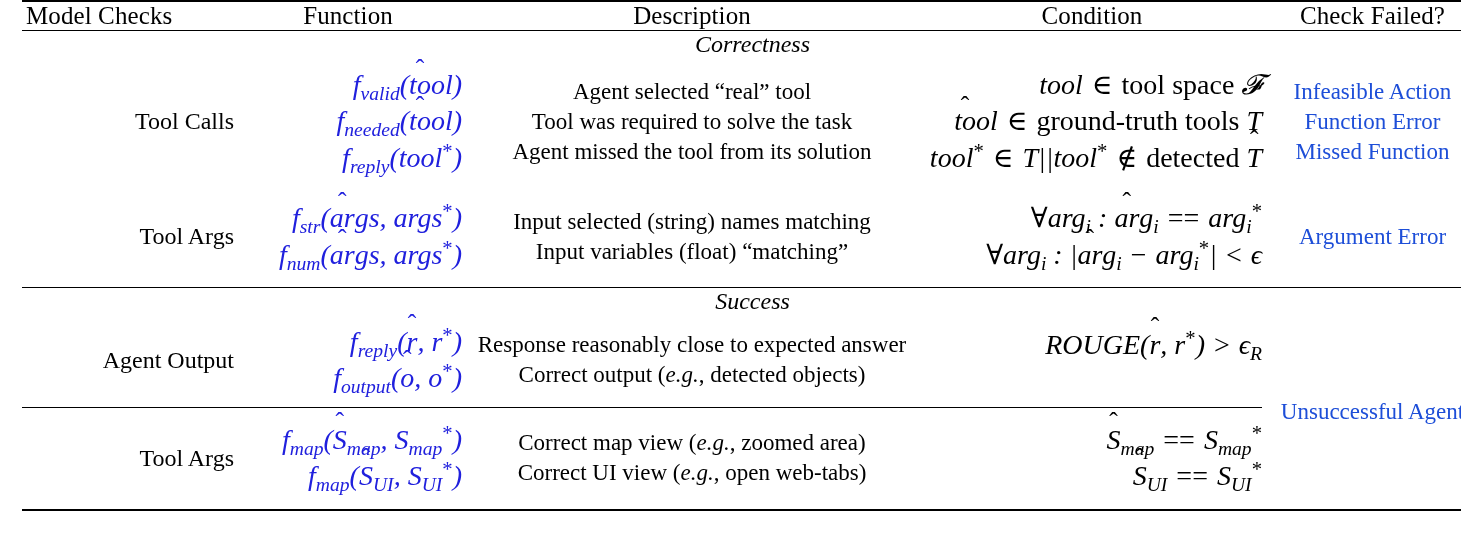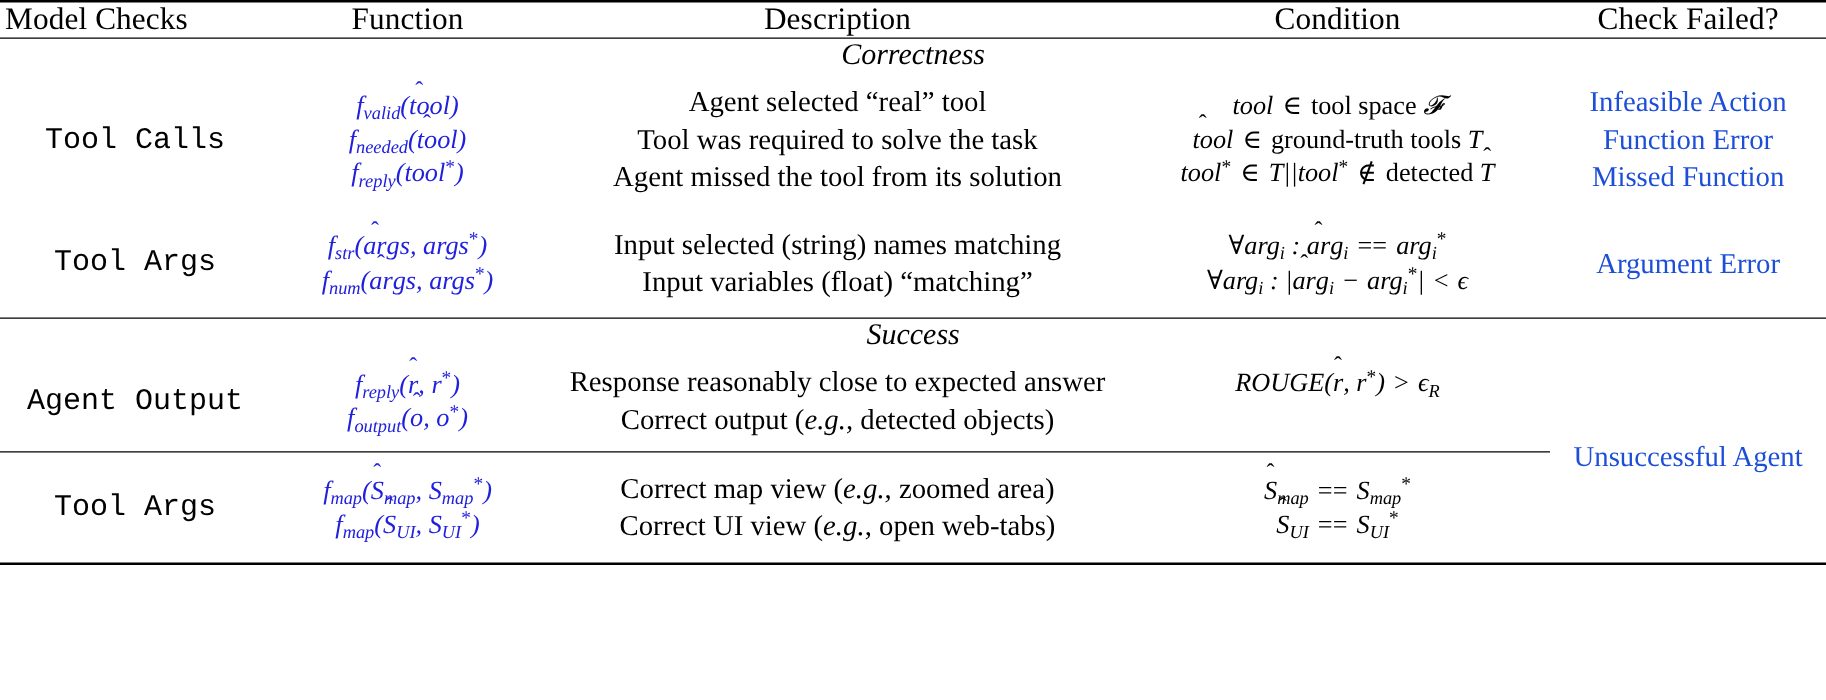--- a/index.html
+++ b/index.html
@@ -14,20 +14,21 @@
     color: #000000;
     overflow: hidden;
     position: relative;
   }
 
   .page {
     position: relative;
     width: 1461px;
     height: 452px;
     box-sizing: border-box;
+    padding-left: 22px;
   }
 
   table.modelchecks {
     width: 1461px;
     border-collapse: collapse;
     table-layout: fixed;
   }
 
   table.modelchecks td,
   table.modelchecks th {
@@ -88,41 +89,41 @@
     font-size: 24px;
     padding: 7px 0 3px 4px;
   }
 
   
   .body-row td {
     font-size: 23px;
     line-height: 1.30;
   }
   .body-row td.rowlabel {
-    text-align: center;
+    text-align: right;
     padding-left: 4px;
     font-size: 24px;
     white-space: nowrap;
-    font-family: Liberation Mono, monospace;
   }
   .body-row td.funcs { color: #2020dd; }
   .body-row td.fails { color: #1d4ed8; }
 
   .stack { display: block; }
   .stack > span { display: block; }
 
   .pad-block { padding: 9px 0 10px 0; }
   .pad-block-lg { padding: 14px 0 14px 0; }
 
   
   .m {
     font-family: "Liberation Serif", "DejaVu Serif", serif;
     font-style: italic;
     white-space: nowrap;
-    font-size: 21px;
+    font-size: 28px;
+    text-align: right;
   }
   .m .up { font-style: normal; }
   .m sub {
     font-style: italic;
     font-size: 0.70em;
     vertical-align: -0.30em;
     line-height: 0;
   }
   .m sup {
     font-size: 0.74em;

